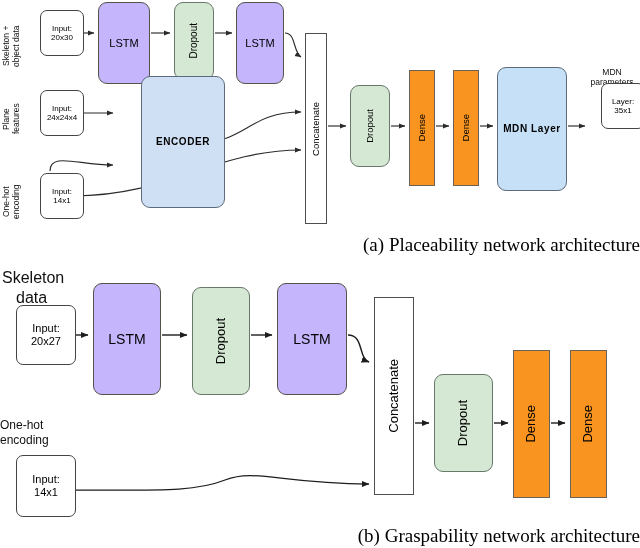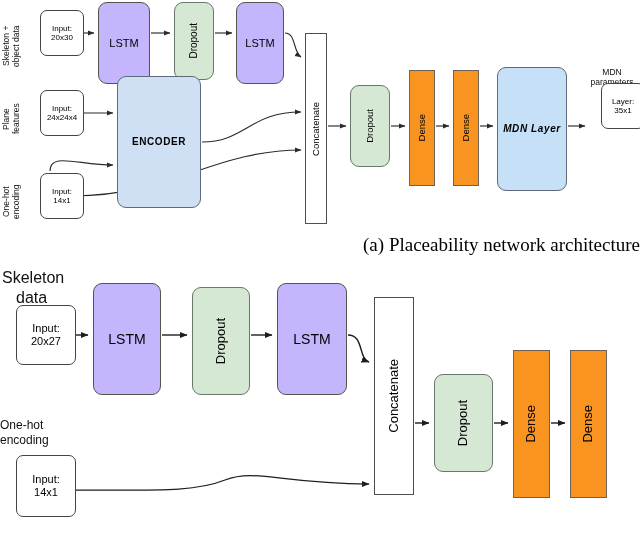--- a/index.html
+++ b/index.html
@@ -31,21 +31,21 @@
     text-align: center;
     line-height: 1.15;
     background: #ffffff;
     border: 1.2px solid #5a5a5a;
   }
   .node.rounded { border-radius: 9px; }
   .node.input   { border-radius: 7px; border-color: #444; margin-left: 12px; }
   .node.lstm    { background: #c4b5fd; border-color: #56544a; }
   .node.dropout { background: #d5e8d4; border-color: #68786a; }
   .node.dense   { background: #f8941f; border-color: #6e6256; }
-  .node.encoder { background: #cfe0f5; border-color: #5d6b7c; }
+  .node.encoder { background: #cfe0f5; border-color: #5d6b7c; margin-left: 24px; }
   .node.mdn     { background: #c6e0f8; border-color: #5d6b7c; }
   .node.concat  { background: #ffffff; border-color: #4d4d4d; }
 
   .vtext {
     writing-mode: vertical-rl;
     transform: rotate(180deg);
     white-space: nowrap;
   }
   .bold { font-weight: bold; letter-spacing: .6px; }
 
@@ -90,21 +90,21 @@
   .a-lstm1 { left: 98px;  top: 2px;  width: 52px; height: 82px; font-size: 11px; }
   .a-drop1 { left: 174px; top: 2px;  width: 40px; height: 78px; font-size: 10px; }
   .a-lstm2 { left: 236px; top: 2px;  width: 48px; height: 82px; font-size: 11px; }
 
   .a-encoder { left: 117px; top: 76px; width: 84px; height: 132px; font-size: 10px; }
 
   .a-concat { left: 305px; top: 33px; width: 22px; height: 191px; font-size: 9.5px; }
   .a-drop2  { left: 350px; top: 85px; width: 40px; height: 82px; font-size: 9.5px; }
   .a-dense1 { left: 409px; top: 70px; width: 26px; height: 116px; font-size: 9.5px; }
   .a-dense2 { left: 453px; top: 70px; width: 26px; height: 116px; font-size: 9.5px; }
-  .a-mdn    { left: 497px; top: 67px; width: 70px; height: 124px; font-size: 10px; font-style: italic; }
+  .a-mdn    { left: 497px; top: 67px; width: 70px; height: 124px; font-size: 10px; }
   .a-out    { left: 589px; top: 83px; width: 44px; height: 46px; font-size: 8px; }
 
   
   .b-in1 { left: 4px;  top: 305px; width: 60px; height: 60px; font-size: 11px; }
   .b-in2 { left: 4px;  top: 455px; width: 60px; height: 62px; font-size: 11px; }
 
   .b-lstm1 { left: 93px;  top: 283px; width: 68px; height: 112px; font-size: 14px; }
   .b-drop1 { left: 192px; top: 287px; width: 58px; height: 108px; font-size: 13px; }
   .b-lstm2 { left: 277px; top: 283px; width: 70px; height: 112px; font-size: 14px; }
 
@@ -259,14 +259,15 @@
   <div class="node rounded dropout b-drop2">
     <span class="vtext">Dropout</span>
   </div>
   <div class="node dense b-dense1">
     <span class="vtext">Dense</span>
   </div>
   <div class="node dense b-dense2">
     <span class="vtext">Dense</span>
   </div>
 
+  <div class="caption cap-b">(b) Graspability network architecture</div>
 
 </div>
 
 </body></html>

